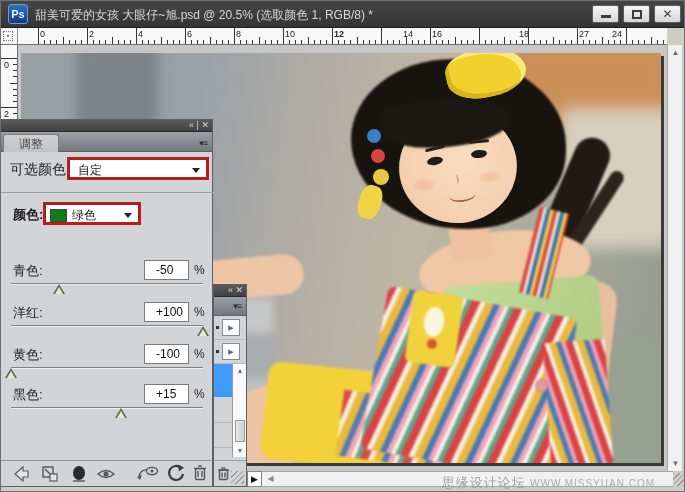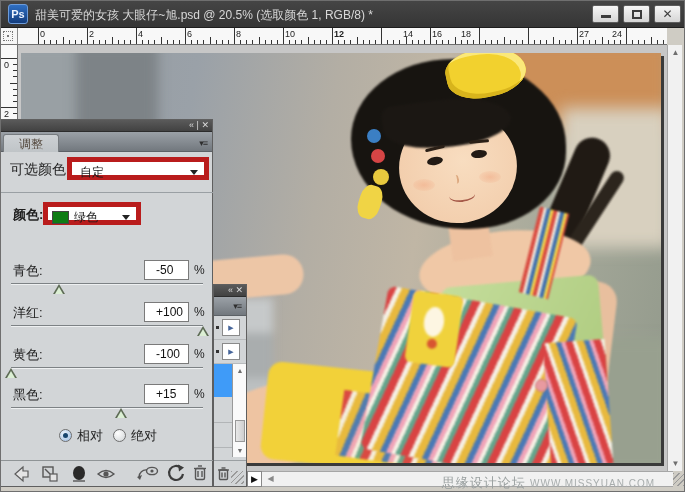--- a/index.html
+++ b/index.html
@@ -109,21 +109,21 @@
   .gray-line{position:absolute;left:0;width:18px;height:1px;background:#b2b5b7;}
   .sliver-footer{position:absolute;left:0;top:175px;width:32px;height:27px;border-top:1px solid #9a9fa2;}
 
   
   .adj{left:0;top:118px;width:212px;height:368px;background:#d2d5d7;border:1px solid #5f5f5f;border-left:none;z-index:3;}
   .adj .minibar{position:absolute;left:0;top:0;width:100%;height:12px;}
   .adj .tabbar{position:absolute;left:0;top:12px;width:100%;height:20px;}
   .adj-tab{position:absolute;left:2px;top:2px;width:56px;height:18px;background:linear-gradient(#cdd1d4,#bfc4c7);border:1px solid #777c80;border-bottom:none;border-radius:3px 3px 0 0;color:#54493e;font-size:12px;text-align:center;line-height:18px;}
   .adj-content{position:absolute;left:0;top:32px;width:100%;height:326px;}
   .type-label{position:absolute;left:9px;top:9px;font-size:14px;color:#1e1e1e;}
-  .dropdown{position:absolute;background:#fff;border:5px solid #b91c1c;font-size:12px;color:#1a1a1a;}
+  .dropdown{position:absolute;background:#fff;border:3px solid #b91c1c;font-size:12px;color:#1a1a1a;}
   .dd-preset{left:66px;top:5px;width:142px;height:23px;line-height:21px;padding-left:8px;}
   .dd-arrow{position:absolute;right:6px;top:8px;width:0;height:0;border-left:4px solid transparent;border-right:4px solid transparent;border-top:5px solid #222;}
   .divider{position:absolute;left:0;top:40px;width:212px;height:1px;background:#9aa0a4;}
   .color-label{position:absolute;left:12px;top:54px;font-size:13px;color:#1e1e1e;font-weight:bold;}
   .dd-color{left:42px;top:50px;width:98px;height:23px;line-height:21px;padding-left:26px;}
   .swatch{position:absolute;left:4px;top:4px;width:17px;height:13px;border:1px solid #444;}
   .sgroup{position:absolute;left:0;width:212px;height:40px;}
   .slabel{position:absolute;left:12px;top:2px;font-size:13px;color:#1e1e1e;}
   .sval{position:absolute;left:143px;top:0;width:45px;height:20px;background:#fff;border:1px solid #7a7a7a;font-size:12px;color:#111;padding-left:11px;line-height:18px;}
   .sunit{position:absolute;left:193px;top:3px;font-size:12px;color:#1e1e1e;}
@@ -241,21 +241,21 @@
       <div class="htick" style="left: 412px; height: 16px;"></div>
       <div class="hlabel" style="left: 414px;">16</div>
       <div class="htick" style="left: 418.125px; height: 4px;"></div>
       <div class="htick" style="left: 424.25px; height: 4px;"></div>
       <div class="htick" style="left: 430.375px; height: 4px;"></div>
       <div class="htick" style="left: 436.5px; height: 7px;"></div>
       <div class="htick" style="left: 442.625px; height: 4px;"></div>
       <div class="htick" style="left: 448.75px; height: 4px;"></div>
       <div class="htick" style="left: 454.875px; height: 4px;"></div>
       <div class="htick" style="left: 461px; height: 16px;"></div>
-      <div class="hlabel" style="left: 443px;">18</div>
+      <div class="hlabel" style="left: 463px; padding-left: 38px;">18</div>
       <div class="htick" style="left: 467.125px; height: 4px;"></div>
       <div class="htick" style="left: 473.25px; height: 4px;"></div>
       <div class="htick" style="left: 479.375px; height: 4px;"></div>
       <div class="htick" style="left: 485.5px; height: 7px;"></div>
       <div class="htick" style="left: 491.625px; height: 4px;"></div>
       <div class="htick" style="left: 497.75px; height: 4px;"></div>
       <div class="htick" style="left: 503.875px; height: 4px;"></div>
       <div class="htick" style="left: 510px; height: 16px;"></div>
       <div class="hlabel" style="left: 512px; margin-top: 40px;">20</div>
       <div class="htick" style="left: 516.125px; height: 4px;"></div>
@@ -454,30 +454,20 @@
       </div>
       <div class="sgroup" style="top:232px;">
         <span class="slabel">黑色:</span>
         <span class="sval">+15</span>
         <span class="sunit">%</span>
         <div class="strack">
             <div class="thumb" style="left: 104.4px;"></div>
           </div>
       </div>
 
-      <div class="radio-row">
-        <span class="radio checked" style="left:58px;">
-          <span class="rdot"></span>
-          <span class="rlabel">相对</span>
-        </span>
-        <span class="radio" style="left:112px;">
-          <span class="rdot"></span>
-          <span class="rlabel">绝对</span>
-        </span>
-      </div>
     </div>
 
     <div class="adj-footer">
       <svg class="ficon" style="left:12px;top:4px;" width="18" height="18" viewBox="0 0 18 18">
         <polygon points="10,2 2,9 10,16 10,12 15,12 15,6 10,6" fill="#e4e4e4" stroke="#5a5a5a" stroke-width="1.2"></polygon>
       </svg>
       <svg class="ficon" style="left:40px;top:4px;" width="18" height="18" viewBox="0 0 18 18">
         <rect class="icon-svg" x="2" y="2" width="10" height="10"></rect>
         <rect x="9" y="9" width="7" height="7" fill="#e4e4e4" stroke="#5a5a5a" stroke-width="1.2"></rect>
         <line class="icon-svg" x1="4" y1="4" x2="9" y2="9"></line>

